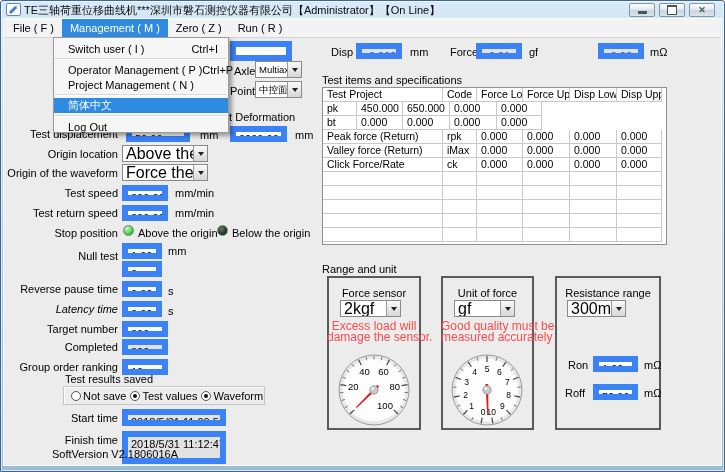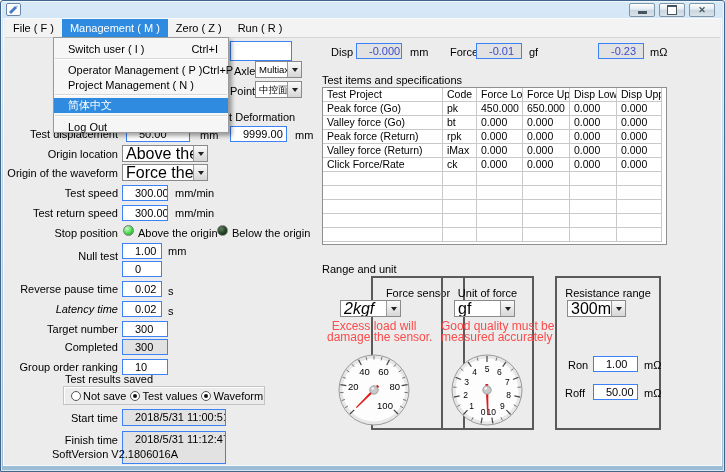--- a/index.html
+++ b/index.html
@@ -32,21 +32,21 @@
      background:#f6f6f6;border:1px solid #9b9b9b;box-shadow:3px 3px 4px rgba(0,0,0,.35);
      padding-top:3px;z-index:50;}
   .dd-item{height:15px;display:flex;align-items:center;padding:0 10px 0 14px;white-space:nowrap;}
   .dd-item .shortcut{margin-left:auto;}
   .dd-item.hl{background:#2f8be0;color:#fff;}
   .dd-sep{height:1px;margin:2px 1px;background:#d8d8d8;border-bottom:1px solid #fff;}
   
   .lbl{position:absolute;white-space:nowrap;}
   .rlbl{position:absolute;left:0;width:118px;text-align:right;white-space:nowrap;}
   .field{position:absolute;height:16px;box-sizing:border-box;background:#fff;
-     border:1px solid #3b82f6;line-height:14px;padding-left:12px;white-space:nowrap;overflow:hidden;}
+     border:6px solid #3b82f6;line-height:14px;padding-left:3px;white-space:nowrap;overflow:hidden;}
   .field.gray{background:#e2e2e2;}
   .field.blueval{color:#3b4cc8;}
   .combo{position:absolute;height:17px;box-sizing:border-box;background:#fff;
      border:1px solid #8a8a8a;font-size:16px;line-height:15px;padding-left:3px;
      white-space:nowrap;overflow:hidden;}
   .combo .cval{display:block;margin-right:13px;overflow:hidden;}
   .combo .arrow{position:absolute;right:0;top:0;bottom:0;width:13px;
      background:linear-gradient(180deg,#fafafa,#d6d6d6);border-left:1px solid #9a9a9a;
      display:flex;align-items:center;justify-content:center;}
   .combo .arrow::after{content:"";border:3px solid transparent;border-top:4px solid #222;margin-top:4px;}
@@ -76,20 +76,21 @@
 </head>
 <body>
 
 <div class="win-frame"></div>
 <div class="titlebar">
   <svg class="app-icon" viewBox="0 0 15 13">
     <rect x="0.5" y="0.5" width="14" height="12" rx="1.5" fill="#fdfdfd" stroke="#6a86a8"></rect>
     <path d="M3 9 L9 3 L11 5 L5 11 Z" fill="#4a78c8"></path>
     <path d="M9 3 L11 5 L12 2.5 Z" fill="#9ab6dd"></path>
   </svg>
+  <span class="title-text">TE三轴荷重位移曲线机***深圳市磐石测控仪器有限公司【Administrator】【On Line】</span>
   <div class="win-btn" style="left:629px;">
       <div class="g-min"></div>
     </div>
   <div class="win-btn" style="left:659px;">
       <div class="g-max"></div>
     </div>
   <div class="win-btn" style="left:689px;">
       <span class="g-close">✕</span>
     </div>
 </div>
@@ -209,29 +210,27 @@
     <div id="tbl-rows">
       <div class="trow">
         <div class="tcell c0">Test Project</div>
         <div class="tcell c1">Code</div>
         <div class="tcell c2">Force Low</div>
         <div class="tcell c3">Force Upp</div>
         <div class="tcell c4">Disp Low</div>
         <div class="tcell c5">Disp Upp</div>
       </div>
       <div class="trow">
-        <div class="tcell c0">Peak force (Go)</div>
         <div class="tcell c1">pk</div>
         <div class="tcell c2">450.000</div>
         <div class="tcell c3">650.000</div>
         <div class="tcell c4">0.000</div>
         <div class="tcell c5">0.000</div>
       </div>
       <div class="trow">
-        <div class="tcell c0">Valley force (Go)</div>
         <div class="tcell c1">bt</div>
         <div class="tcell c2">0.000</div>
         <div class="tcell c3">0.000</div>
         <div class="tcell c4">0.000</div>
         <div class="tcell c5">0.000</div>
       </div>
       <div class="trow">
         <div class="tcell c0">Peak force (Return)</div>
         <div class="tcell c1">rpk</div>
         <div class="tcell c2">0.000</div>
@@ -293,24 +292,24 @@
         <div class="tcell c2"></div>
         <div class="tcell c3"></div>
         <div class="tcell c4"></div>
         <div class="tcell c5"></div>
       </div>
     </div>
   </div>
 
 <span class="lbl" style="left:322px;top:263px;">Range and unit</span>
 
-<div class="gbox" style="left:327px;top:276px;width:94px;height:154px;margin-left:44px;">
+<div class="gbox" style="left:327px;top:276px;width:94px;height:154px;">
   <div class="lbl ctr" style="left:0;top:9px;width:100%;position:absolute;">Force sensor</div>
 </div>
-<div class="combo" style="left:340px;top:300px;width:61px;font-style:italic;">
+<div class="combo" style="left:340px;top:300px;width:61px;">
   <span class="cval">2kgf</span>
   <span class="arrow"></span>
 </div>
 <div class="warn" style="left:327px;top:321px;width:94px;">Excess load will</div>
 <div class="warn" style="left:327px;top:332px;width:94px;">damage the sensor.</div>
 <svg style="position:absolute;left:336px;top:352px;" width="76" height="76" viewBox="0 0 76 76">
   <circle cx="38" cy="38" r="35" fill="#e7e7e7" stroke="#9a9a9a" stroke-width="1"></circle>
   <circle cx="38" cy="38" r="31.5" fill="#fdfdfd"></circle>
   <g stroke="#444">
       <line x1="18.20" y1="57.80" x2="13.96" y2="62.04" stroke-width="1.2"></line>

